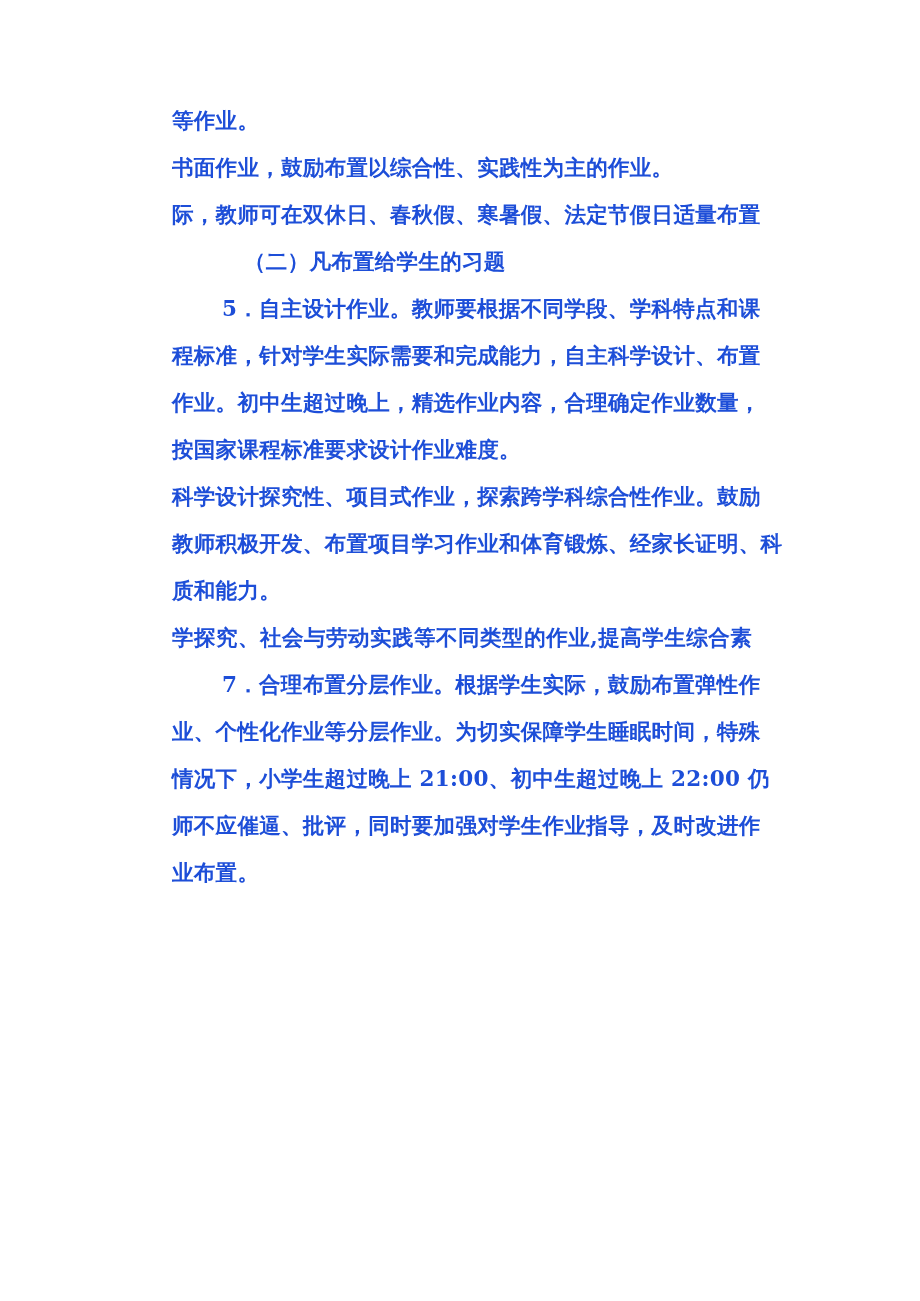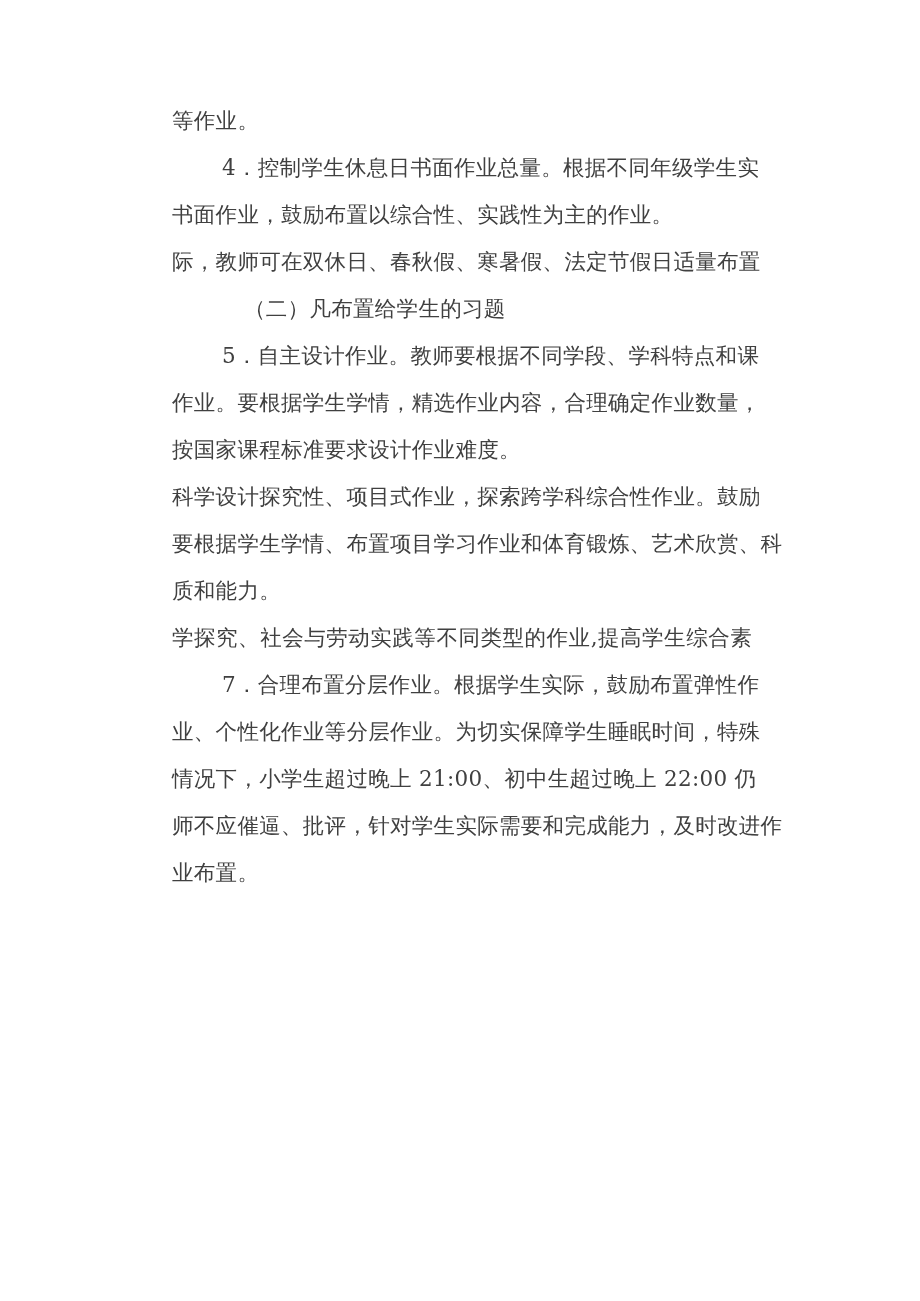--- a/index.html
+++ b/index.html
@@ -21,23 +21,24 @@
       height: 1301px;
       background: #ffffff;
     }
     .content {
       position: absolute;
       left: 172px;
       top: 97px;
       width: 580px;
       font-family: "DejaVu Serif", "Liberation Serif", serif;
       font-size: 21.5px;
-      color: #404040;
+      color: #1d4ed8;
       line-height: 47px;
       letter-spacing: 0.3px;
+      font-weight: bold;
     }
     .line {
       height: 47px;
       white-space: nowrap;
       text-align: justify;
       text-align-last: justify;
     }
     .line.last {
       text-align-last: left;
     }
@@ -53,47 +54,47 @@
 <body>
 
 <div class="page">
   <div class="content" id="content">
 
     <div class="para">
       <div class="line last">等作业。</div>
     </div>
 
     <div class="para">
-      <div class="line indent">4．控制学生休息日书面作业总量。根据不同年级学生实</div>
       <div class="line last">书面作业，鼓励布置以综合性、实践性为主的作业。</div>
       <div class="line">际，教师可在双休日、春秋假、寒暑假、法定节假日适量布置</div>
     </div>
 
     <div class="para">
       <div class="line heading">（二）凡布置给学生的习题</div>
     </div>
 
     <div class="para">
       <div class="line indent">5．自主设计作业。教师要根据不同学段、学科特点和课</div>
-      <div class="line">作业。要根据学生学情，精选作业内容，合理确定作业数量，</div>
+      <div class="line">程标准，针对学生实际需要和完成能力，自主科学设计、布置</div>
+      <div class="line">作业。初中生超过晚上，精选作业内容，合理确定作业数量，</div>
       <div class="line last">按国家课程标准要求设计作业难度。</div>
     </div>
 
     <div class="para">
       <div class="line">科学设计探究性、项目式作业，探索跨学科综合性作业。鼓励</div>
-      <div class="line">要根据学生学情、布置项目学习作业和体育锻炼、艺术欣赏、科</div>
+      <div class="line">教师积极开发、布置项目学习作业和体育锻炼、经家长证明、科</div>
       <div class="line last">质和能力。</div>
       <div class="line">学探究、社会与劳动实践等不同类型的作业,提高学生综合素</div>
     </div>
 
     <div class="para">
       <div class="line indent">7．合理布置分层作业。根据学生实际，鼓励布置弹性作</div>
       <div class="line">业、个性化作业等分层作业。为切实保障学生睡眠时间，特殊</div>
       <div class="line">情况下，小学生超过晚上 21:00、初中生超过晚上 22:00 仍</div>
-      <div class="line">师不应催逼、批评，针对学生实际需要和完成能力，及时改进作</div>
+      <div class="line">师不应催逼、批评，同时要加强对学生作业指导，及时改进作</div>
       <div class="line last">业布置。</div>
     </div>
 
     <div class="para">
     </div>
 
   </div>
 </div>
 
 </body></html>

